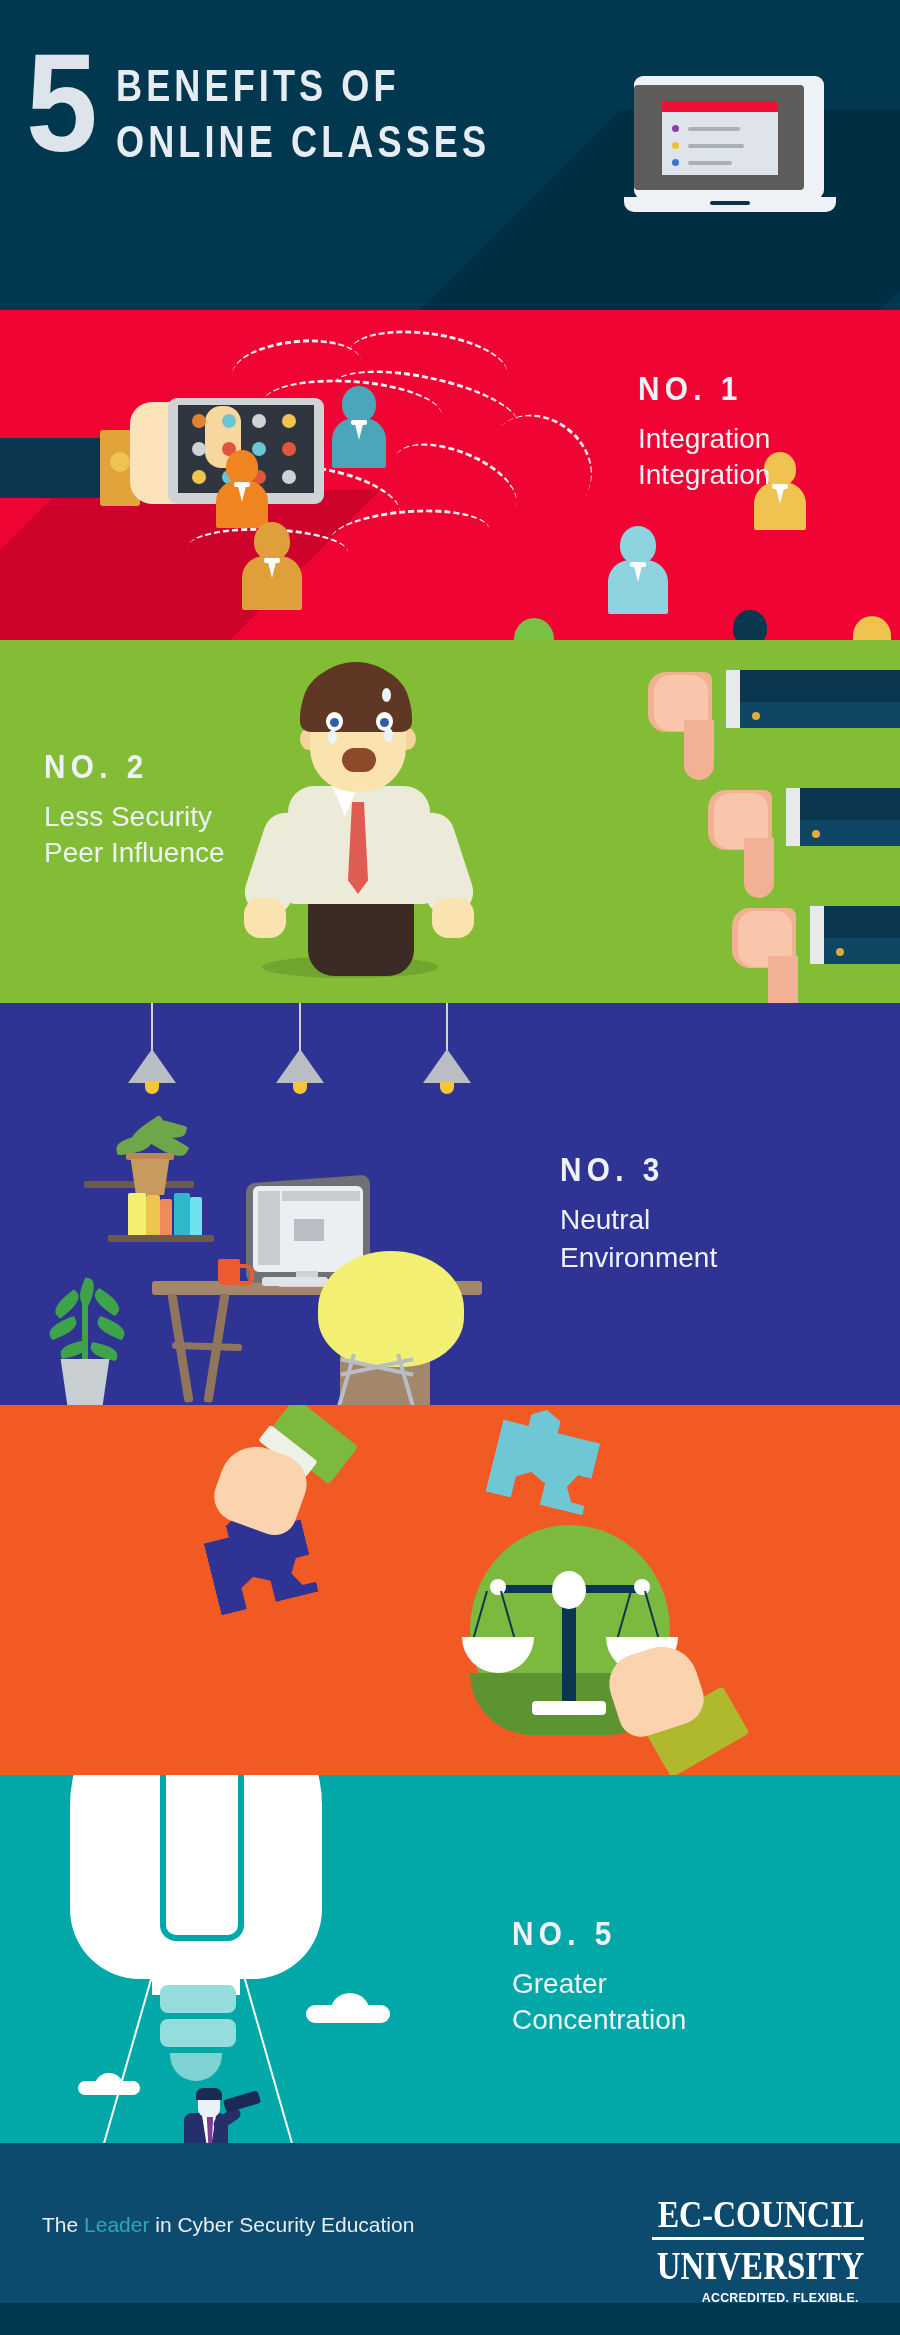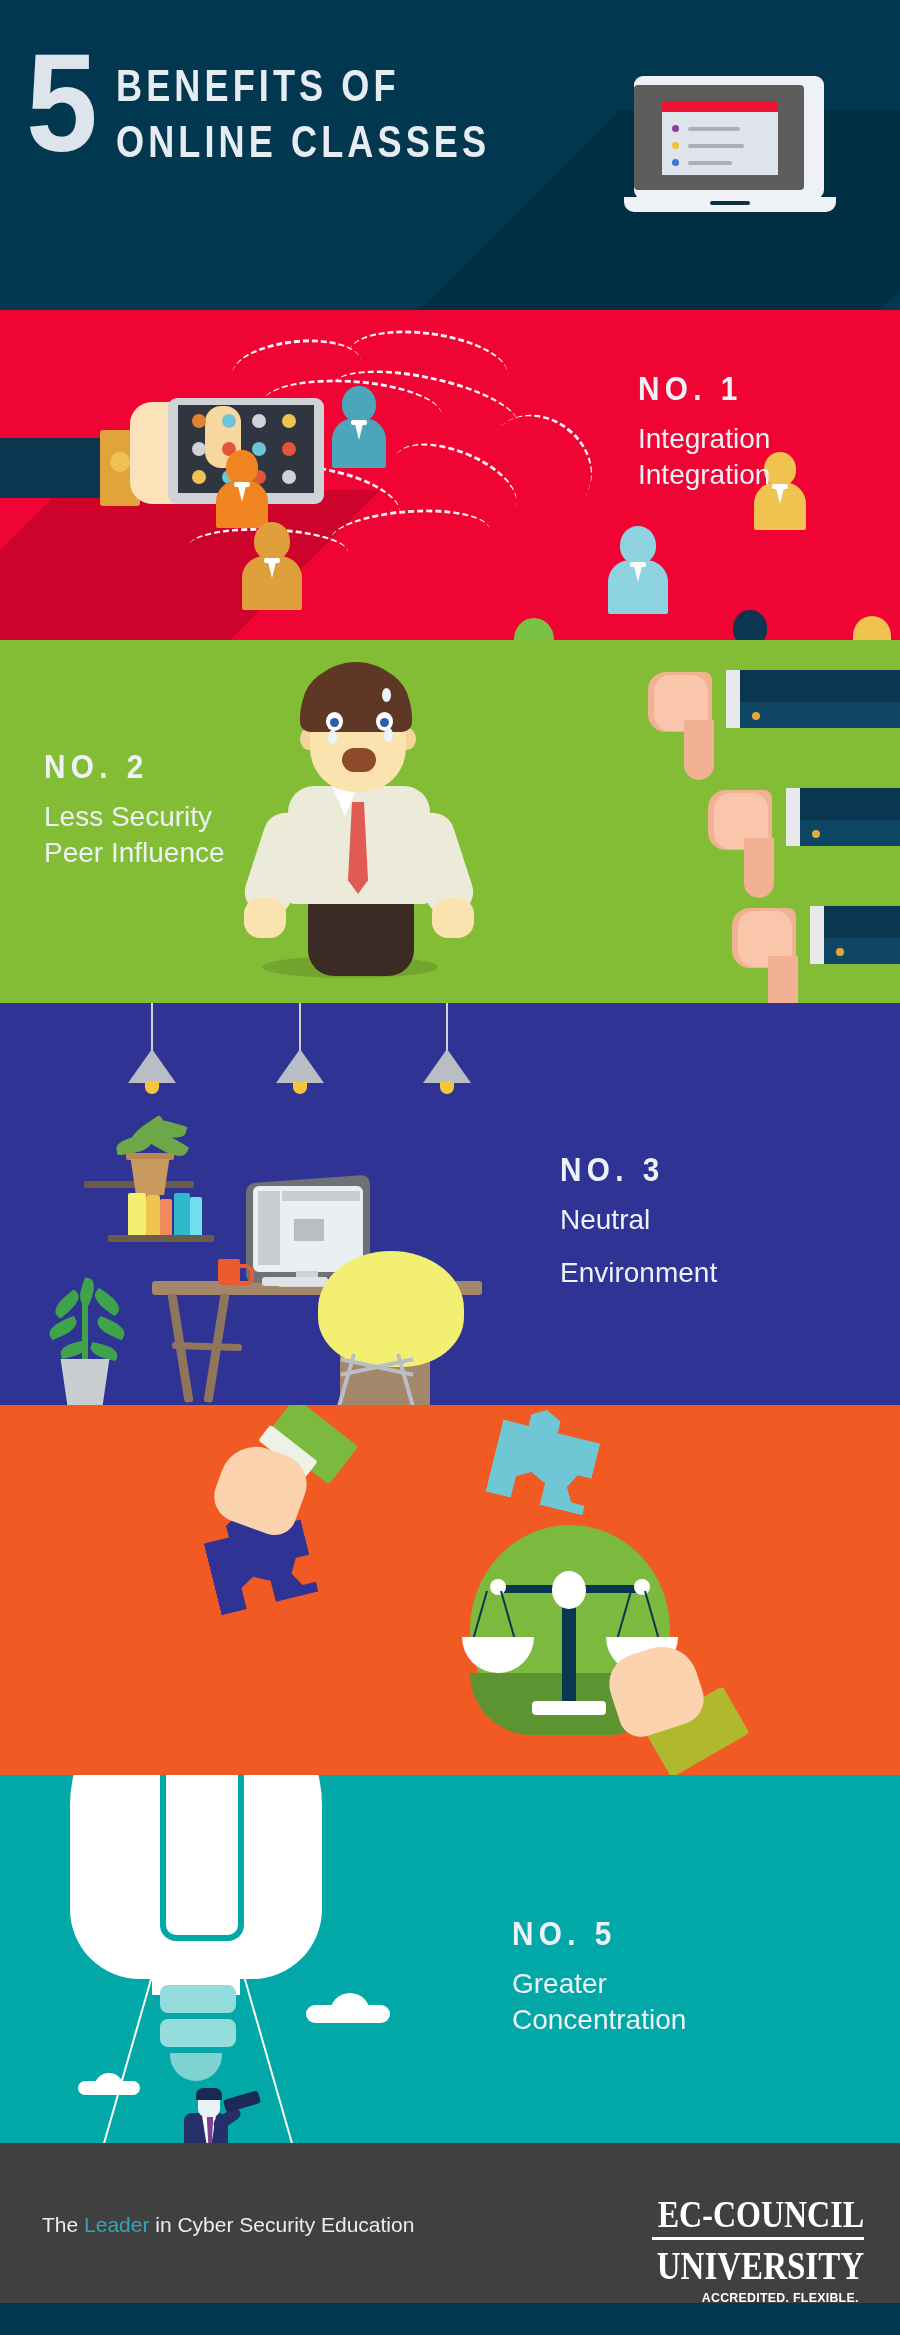--- a/index.html
+++ b/index.html
@@ -180,21 +180,21 @@
       clip-path:polygon(0 0,100% 0,60% 100%,40% 100%);}
   .biz-tie{position:absolute;left:28px;top:26px;width:8px;height:30px;background:#7d3f8f;
       clip-path:polygon(10% 0,90% 0,70% 100%,30% 100%);}
   .biz-arm{position:absolute;left:34px;top:22px;width:30px;height:12px;background:#25306a;
       border-radius:6px;transform:rotate(-34deg);}
   .spyglass{position:absolute;left:46px;top:4px;width:36px;height:13px;background:#1b2a54;
       border-radius:3px;transform:rotate(-16deg);}
   .cloud{position:absolute;background:#fff;border-radius:20px;}
 
   
-  #footer{top:2143px;height:160px;background:#404040;}
+  #footer{top:2143px;height:160px;background:#0c4a6e;}
   .ftxt{position:absolute;left:42px;top:66px;font-size:21px;line-height:32px;color:#e7edf2;white-space:nowrap;}
   .leader{color:#2fa8b5;}
   .logo{position:absolute;left:652px;top:52px;width:212px;text-align:right;}
   .logo1{font-family:"Liberation Serif","DejaVu Serif",serif;font-weight:700;font-size:32px;
      line-height:33px;color:#fff;letter-spacing:0px;transform:scaleY(1.18);transform-origin:center top;}
   .logorule{height:3px;background:#fff;margin:9px 0 5px;}
   .logo2{font-family:"Liberation Serif","DejaVu Serif",serif;font-weight:700;font-size:33px;
      line-height:34px;color:#fff;transform:scaleY(1.2);transform-origin:center top;}
   .logo3{margin-top:11px;font-size:13px;font-weight:700;color:#fff;letter-spacing:.3px;
      transform:scaleX(.95);}
@@ -451,21 +451,21 @@
       <div class="bigleaf" style="left:96px;top:318px;width:30px;height:14px;border-radius:10% 60%;transform:rotate(24deg);"></div>
       <div class="bigleaf" style="left:60px;top:340px;width:28px;height:13px;border-radius:60% 10%;transform:rotate(-14deg);"></div>
       <div class="bigleaf" style="left:90px;top:342px;width:28px;height:13px;border-radius:10% 60%;transform:rotate(14deg);"></div>
       <div class="bigleaf" style="left:82px;top:286px;width:6px;height:76px;background:#3ea34b;border-radius:3px;"></div>
       <div class="floorplant-pot" style="left:56px;top:356px;"></div>
     </div>
 
     <div class="txtblock" style="left:560px;top:148px;">
       <div class="no">NO. 3</div>
       <div class="cap">Neutral</div>
-      <div class="cap" style="margin-top:19px">Environment</div>
+      <div class="cap" style="margin-top:4px">Environment</div>
     </div>
   </div>
 
   <div class="band" id="s4">
     <div class="scalecircle"></div>
     <div class="scalecircle-bottom"></div>
     <div class="scale-post"></div>
     <div class="scale-foot"></div>
     <div class="scale-beam"></div>
     <div class="scale-end" style="left:490px;top:174px;"></div>

